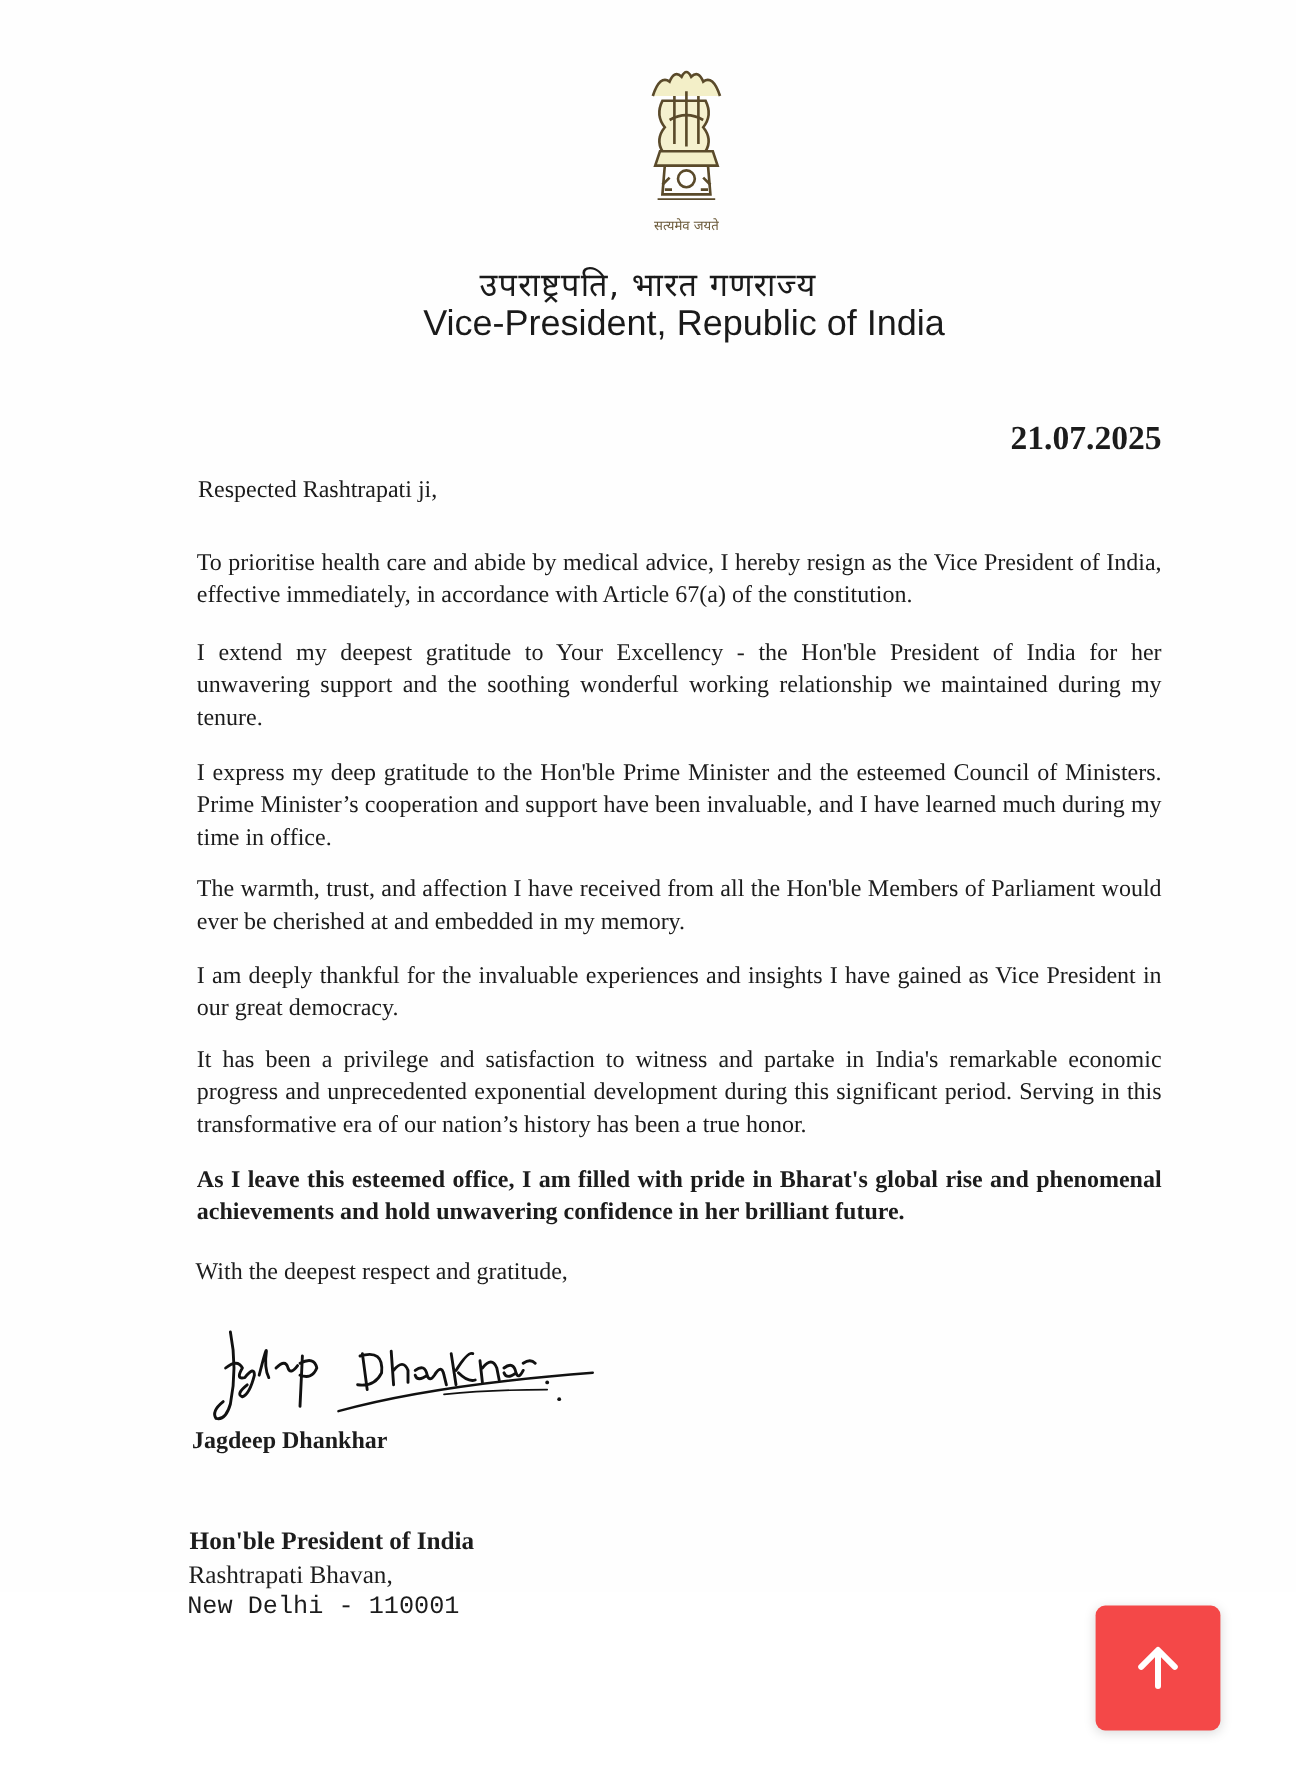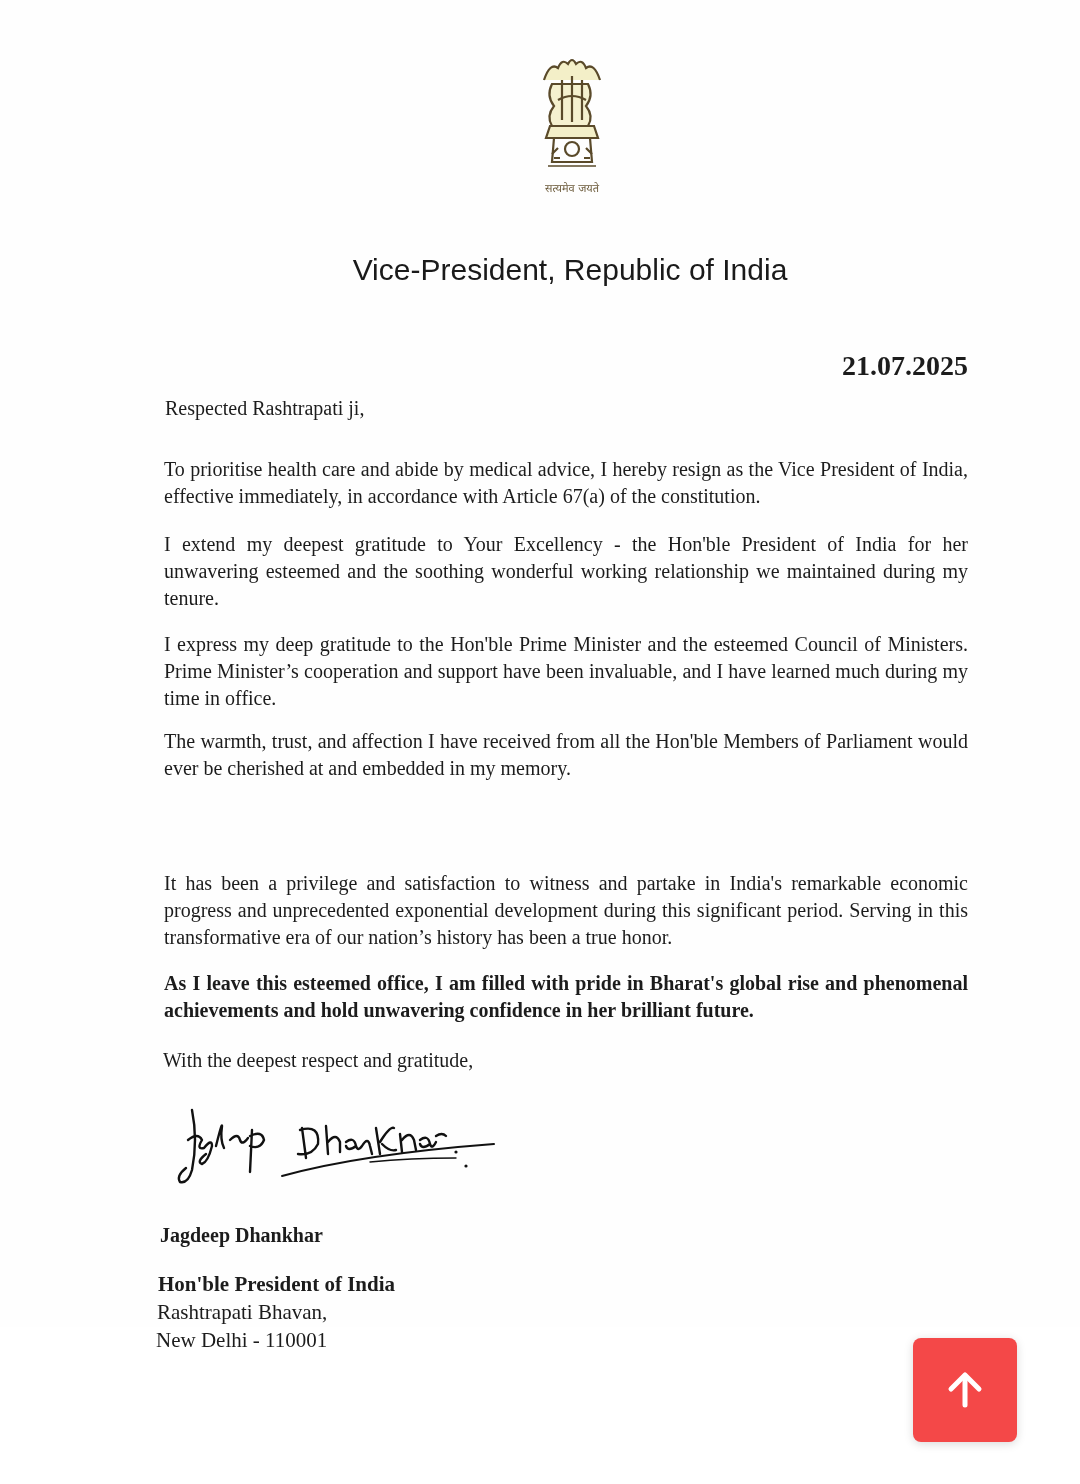--- a/index.html
+++ b/index.html
@@ -19,25 +19,25 @@
     .serif { font-family: "Liberation Serif", serif; color: #1c1c1c; }
     .date { position: absolute; right: 112px; top: 350px; font-size: 28px; font-weight: bold; }
     .salutation { position: absolute; left: 165px; top: 397px; font-size: 20px; }
 
     .para { position: absolute; left: 164px; width: 804px; font-size: 20px; line-height: 27px;
       text-align: justify; margin: 0; }
 
     .closing { position: absolute; left: 163px; top: 1049px; font-size: 20px; }
 
     .signature { position: absolute; left: 170px; top: 1100px; width: 340px; height: 90px; }
-    .signer-name { position: absolute; left: 160px; top: 1190px; font-size: 20px; font-weight: bold; margin-top: 34px; }
+    .signer-name { position: absolute; left: 160px; top: 1190px; font-size: 20px; font-weight: bold; }
 
     .addr1 { position: absolute; left: 158px; top: 1272px; font-size: 21px; font-weight: bold; }
     .addr2 { position: absolute; left: 157px; top: 1300px; font-size: 21px; }
-    .addr3 { position: absolute; left: 156px; top: 1328px; font-size: 21px; }
+    .addr3 { position: absolute; left: 156px; top: 1328px; font-size: 21px; font-family: Liberation Mono, monospace; }
 
     .scroll-top { position: absolute; left: 913px; top: 1338px; width: 104px; height: 104px;
       background: #f44848; border-radius: 8px; box-shadow: 0 2px 10px rgba(0,0,0,0.15);
       display: flex; align-items: center; justify-content: center; cursor: pointer; border: none; padding: 0; }
     .scroll-top svg { width: 42px; height: 42px; }
   </style>
 </head>
 <body>
 
 <div class="page">
@@ -52,29 +52,31 @@
         <path d="M28 76 l44 0 l4 12 l-52 0 z" fill="#f3efc8"></path>
         <path d="M32 88 l-2 24 l40 0 l-2 -24"></path>
         <circle cx="50" cy="99" r="7"></circle>
         <path d="M30 104 l6 -6 M70 104 l-6 -6 M38 108 l-6 0 M62 108 l6 0"></path>
         <path d="M26 116 l48 0" stroke-width="1.5"></path>
       </g>
     </svg>
     <div class="emblem-motto">सत्यमेव जयते</div>
   </div>
 
+  <div class="hindi-title">उपराष्ट्रपति, भारत गणराज्य</div>
   <div class="eng-title">Vice-President, Republic of India</div>
 
   <div class="date serif">21.07.2025</div>
   <div class="salutation serif">Respected Rashtrapati ji,</div>
 
   <p class="para serif" style="top:456px;">To prioritise health care and abide by medical advice, I hereby resign as the Vice President of India, effective immediately, in accordance with Article 67(a) of the constitution.</p>
-  <p class="para serif" style="top:531px;">I extend my deepest gratitude to Your Excellency - the Hon'ble President of India for her unwavering esteemed and the soothing wonderful working relationship we maintained during my tenure.</p>
+  <p class="para serif" style="top:531px;">I extend my deepest gratitude to Your Excellency - the Hon'ble President of India for her unwavering support and the soothing wonderful working relationship we maintained during my tenure.</p>
   <p class="para serif" style="top:631px;">I express my deep gratitude to the Hon'ble Prime Minister and the esteemed Council of Ministers. Prime Minister’s cooperation and support have been invaluable, and I have learned much during my time in office.</p>
   <p class="para serif" style="top:728px;">The warmth, trust, and affection I have received from all the Hon'ble Members of Parliament would ever be cherished at and embedded in my memory.</p>
+  <p class="para serif" style="top:800px;">I am deeply thankful for the invaluable experiences and insights I have gained as Vice President in our great democracy.</p>
   <p class="para serif" style="top:870px;">It has been a privilege and satisfaction to witness and partake in India's remarkable economic progress and unprecedented exponential development during this significant period. Serving in this transformative era of our nation’s history has been a true honor.</p>
   <p class="para serif" style="top:970px;font-weight:bold;">As I leave this esteemed office, I am filled with pride in Bharat's global rise and phenomenal achievements and hold unwavering confidence in her brilliant future.</p>
 
   <div class="closing serif">With the deepest respect and gratitude,</div>
 
   <div class="signature">
     <svg viewBox="0 0 340 90" width="340" height="90">
       <g fill="none" stroke="#111" stroke-width="2.4" stroke-linecap="round" stroke-linejoin="round">
         <path d="M22 10 q6 30 0 60 q-4 14 -12 12 q-4 -6 6 -14"></path>
         <path d="M18 40 q10 -8 14 0 q-6 10 2 8 q8 -10 8 -2 q-4 16 -10 18 q-6 -2 4 -10"></path>

